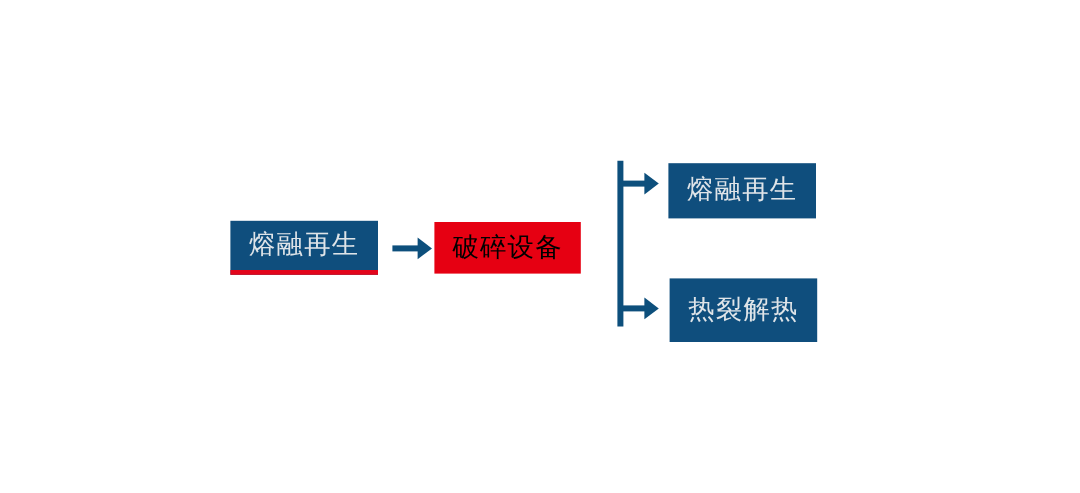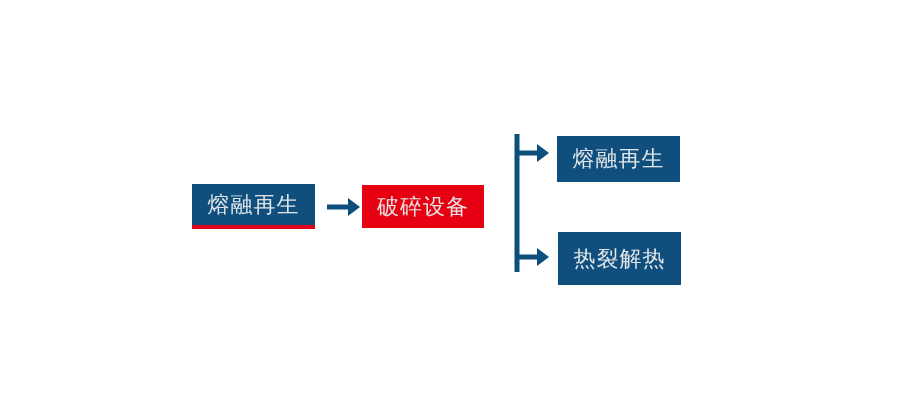--- a/index.html
+++ b/index.html
@@ -49,21 +49,21 @@
     font-size: 22px;
   }
 
   
   #node-crusher {
     left: 362px;
     top: 185px;
     width: 122px;
     height: 43px;
     background: #e60012;
-    color: #e5e5e5;
+    color: #000000;
     font-size: 22px;
   }
 
   
   #node-melt-regeneration {
     left: 557px;
     top: 136px;
     width: 123px;
     height: 46px;
     background: #0f4e7d;

